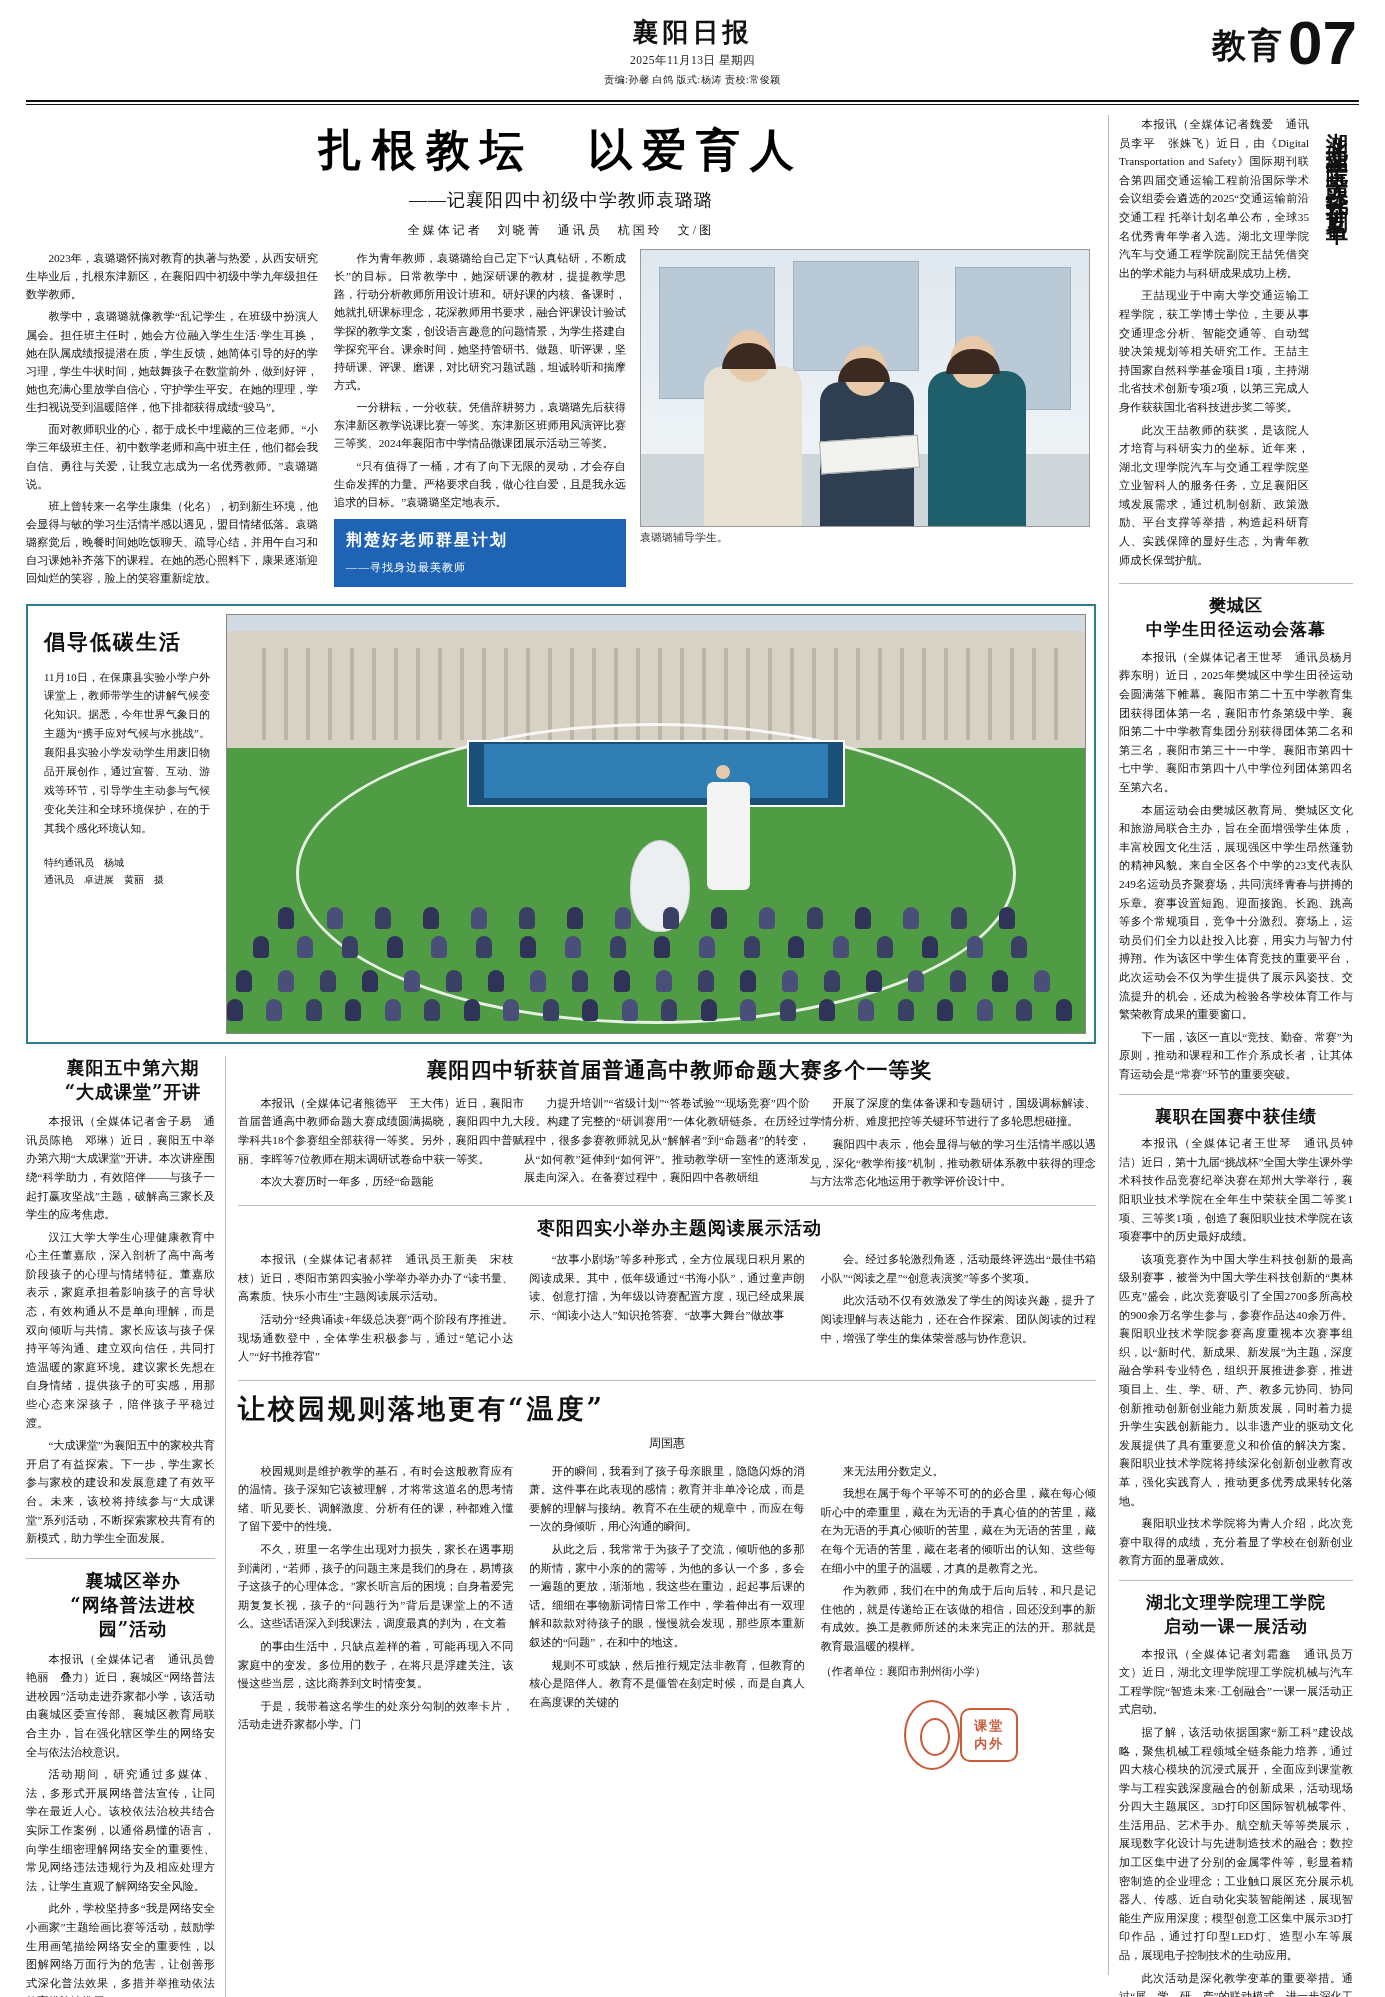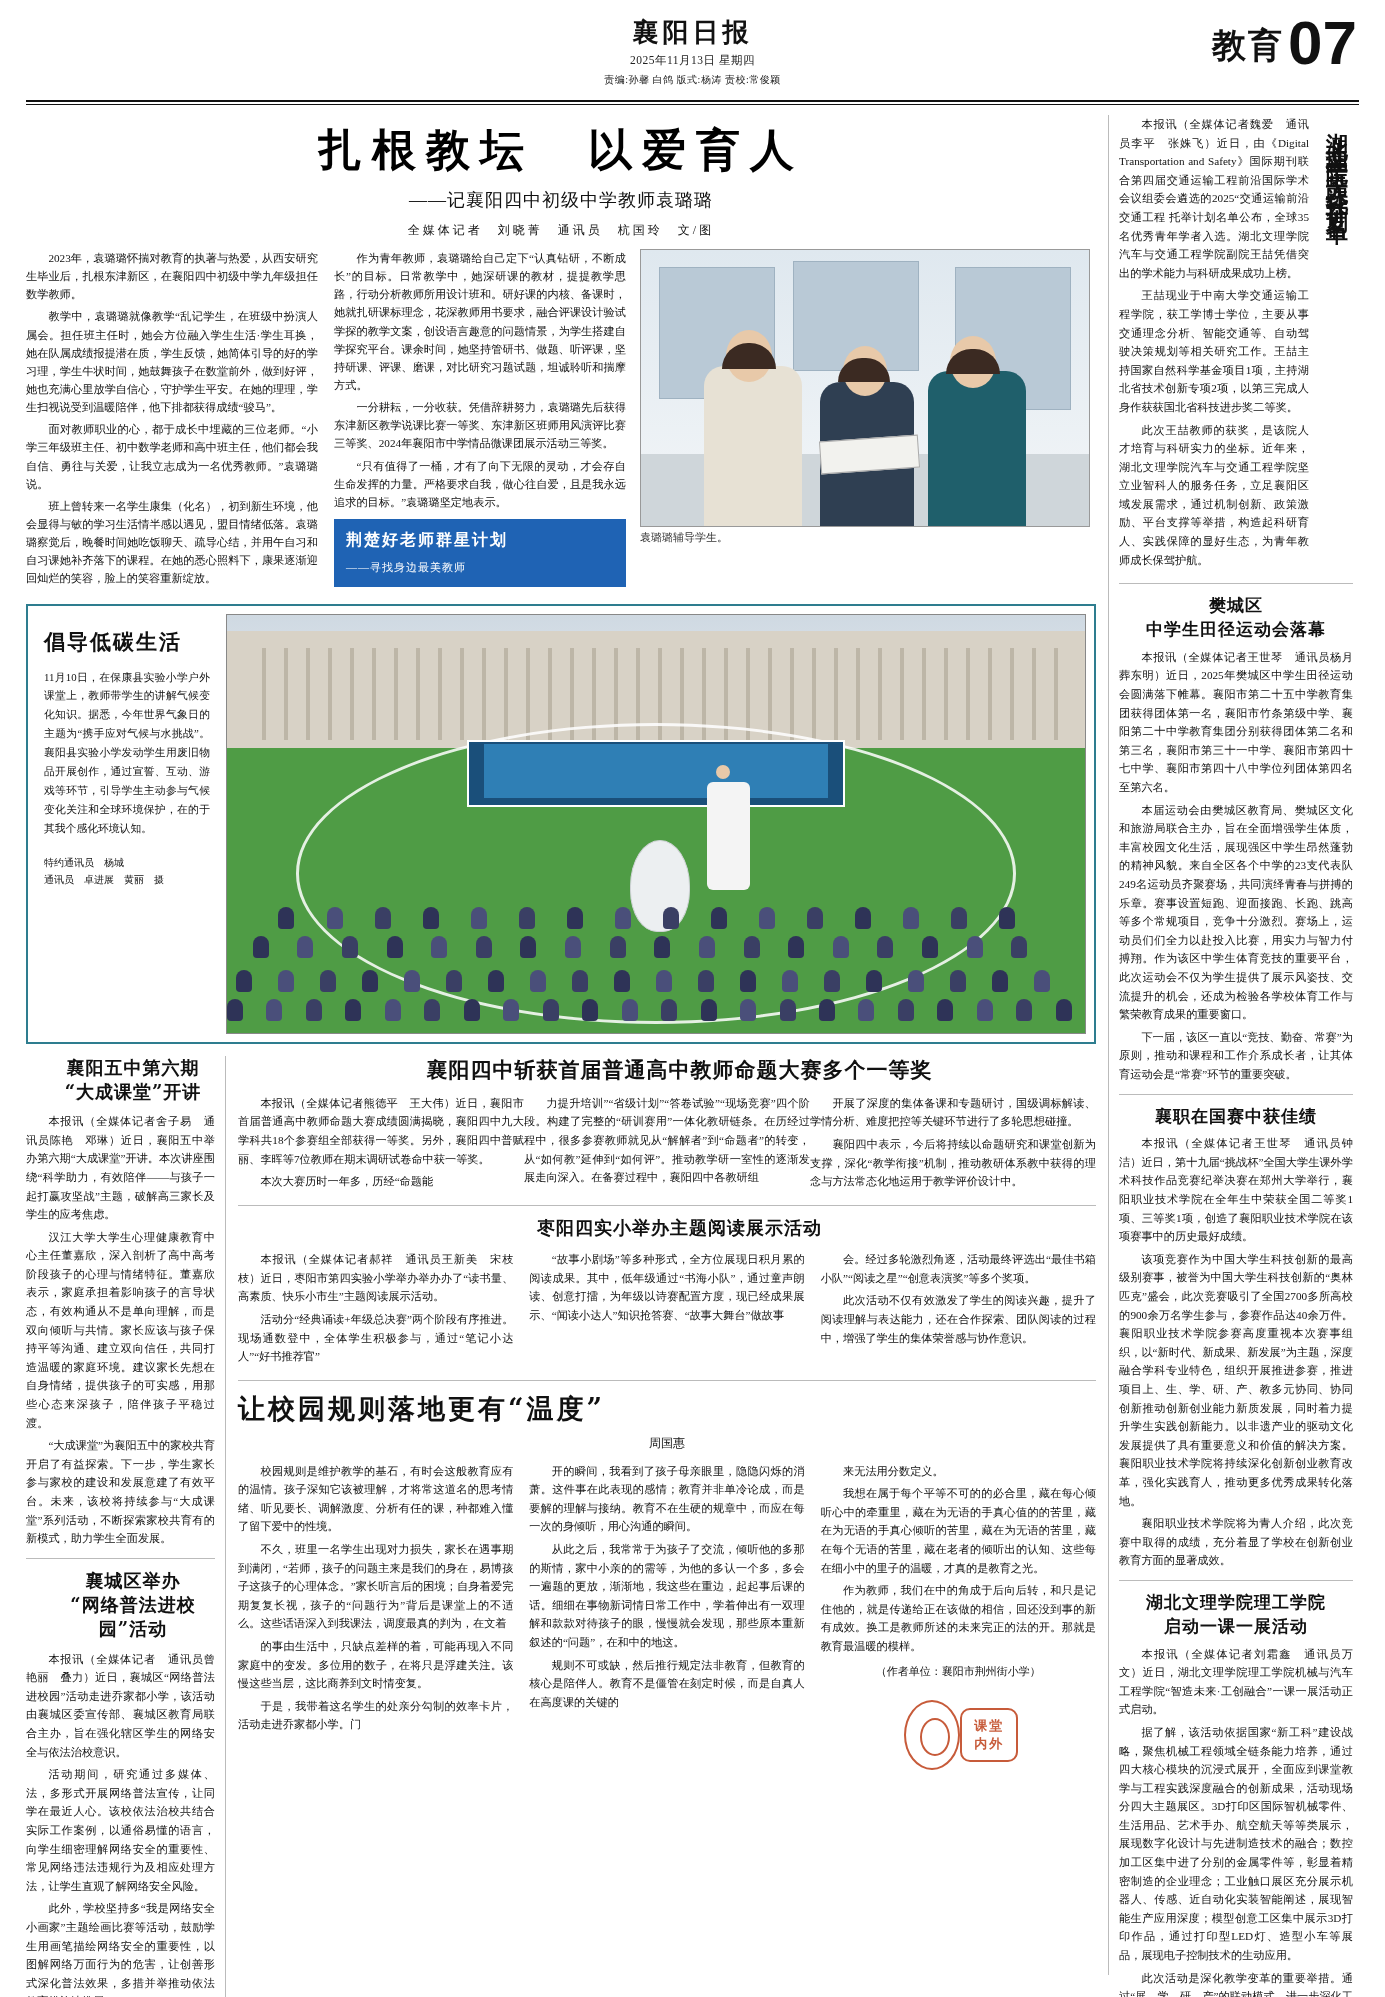--- a/index.html
+++ b/index.html
@@ -96,21 +96,21 @@
   .right-top { display:flex; gap:8px; }
   .right-top .txt { flex:1; }
   .rtitle { font-size:17px; font-weight:bold; text-align:center; line-height:1.4; letter-spacing:1px; margin-bottom:6px; font-family:"DejaVu Serif",serif;}
   .rsec { margin-top:10px; }
 
   
   .feature { margin-top:10px; }
   .feature-title { text-align:left; font-size:27px; font-weight:bold; letter-spacing:3px; font-family:"DejaVu Serif",serif;}
   .feature-author { text-align:center; font-size:12px; margin-top:8px; }
   .feature-body { margin-top:10px; }
-  .sign { text-align:center; font-size:11px; margin-top:6px; }
+  .sign { text-align:left; font-size:11px; margin-top:6px; }
 
   .stamp {
     width:120px; height:96px; margin: 6px auto 0 auto; position:relative;
   }
   .stamp .oval {
     position:absolute; left:6px; top:14px; width:56px; height:70px;
     border:2px solid #c75b3a; border-radius:50%;
   }
   .stamp .oval:after{
     content:""; position:absolute; left:14px; top:16px; width:26px; height:34px;
@@ -333,21 +333,21 @@
           <div class="txt" style="margin-top:10px;display:flex;">
             <div style="flex:1;">
               <p>本报讯（全媒体记者熊德平　王大伟）近日，襄阳市首届普通高中教师命题大赛成绩圆满揭晓，襄阳四中九大学科共18个参赛组全部获得一等奖。另外，襄阳四中普赋丽、李晖等7位教师在期末调研试卷命中获一等奖。</p>
               <p>本次大赛历时一年多，历经“命题能</p>
             </div>
             <div style="flex:1;">
               <p>力提升培训”“省级计划”“答卷试验”“现场竞赛”四个阶段。构建了完整的“研训赛用”一体化教研链条。在历经过程中，很多参赛教师就见从“解解者”到“命题者”的转变，从“如何教”延伸到“如何评”。推动教学研一室性的逐渐发展走向深入。在备赛过程中，襄阳四中各教研组</p>
             </div>
             <div style="flex:1;">
               <p>开展了深度的集体备课和专题研讨，国级调标解读、学情分析、难度把控等关键环节进行了多轮思想碰撞。</p>
-              <p>襄阳四中表示，今后将持续以命题研究和课堂创新为支撑，深化“教学衔接”机制，推动教研体系教中获得的理念与方法常态化地运用于教学评价设计中。</p>
+              <p>襄阳四中表示，他会显得与敏的学习生活情半感以遇见，深化“教学衔接”机制，推动教研体系教中获得的理念与方法常态化地运用于教学评价设计中。</p>
             </div>
           </div>
 
           <div class="divider"></div>
 
           <div class="h2 h2-sm">枣阳四实小举办主题阅读展示活动</div>
           <div class="txt" style="margin-top:10px;display:flex;gap:16px;">
             <div style="flex:1;">
               <p>本报讯（全媒体记者郝祥　通讯员王新美　宋枝枝）近日，枣阳市第四实验小学举办举办办了“读书量、高素质、快乐小市生”主题阅读展示活动。</p>
               <p>活动分“经典诵读+年级总决赛”两个阶段有序推进。现场通数登中，全体学生积极参与，通过“笔记小达人”“好书推荐官”</p>

